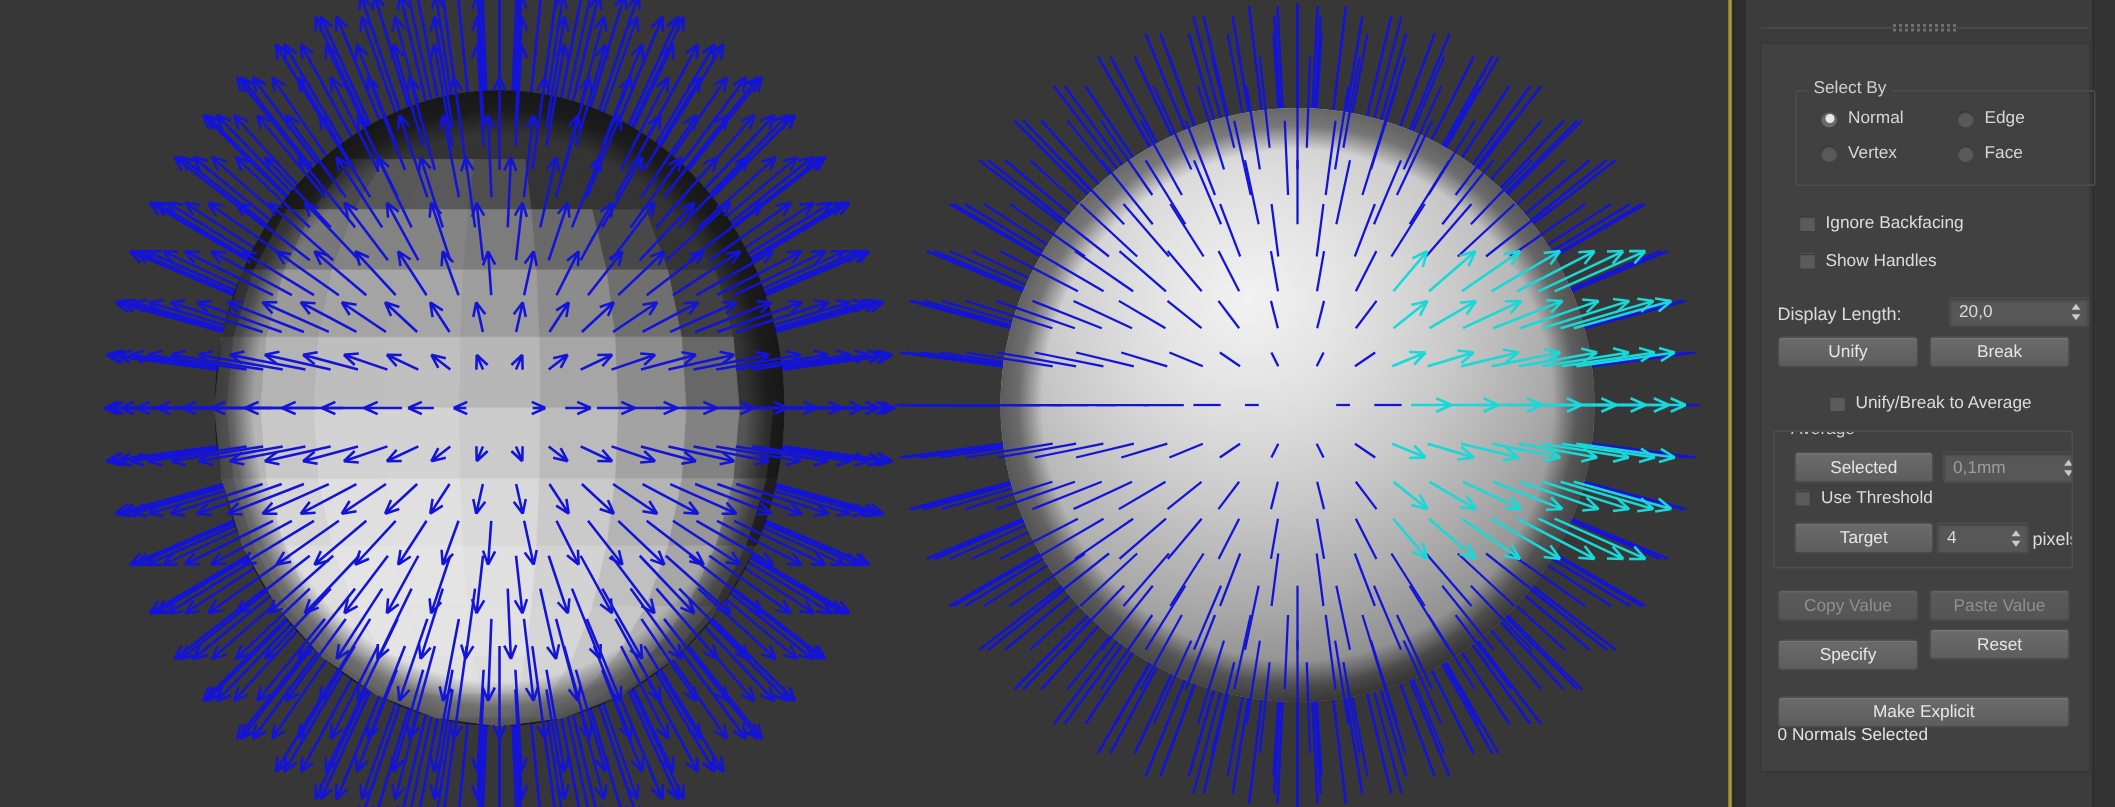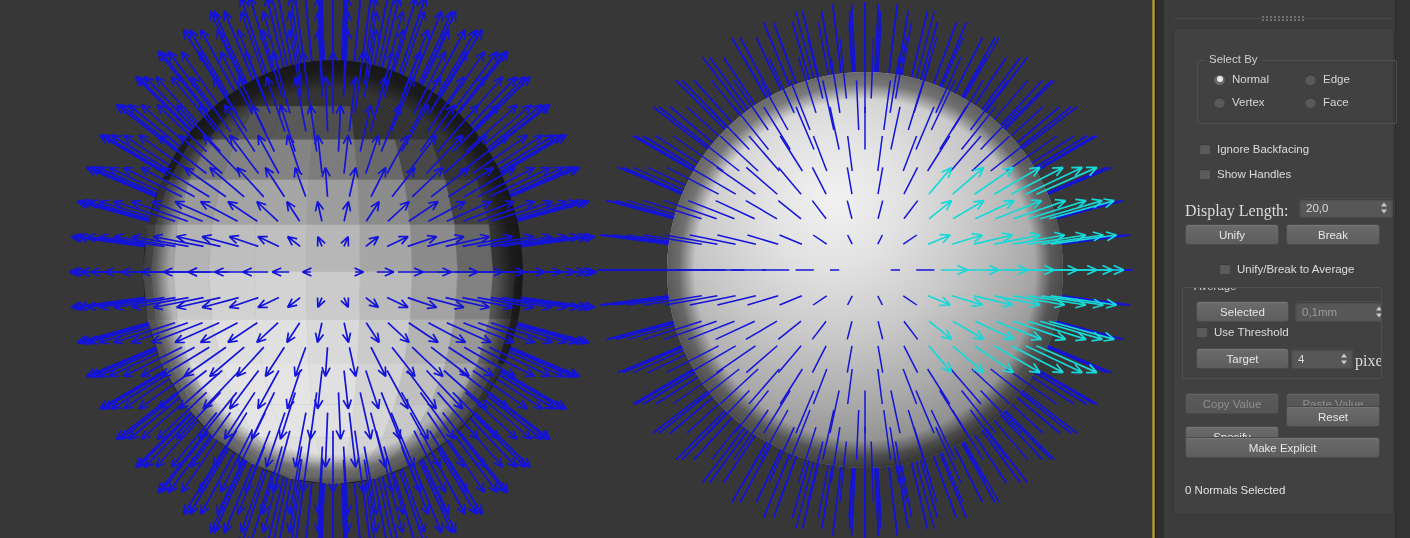--- a/index.html
+++ b/index.html
@@ -117,21 +117,21 @@
   
   .chk{position:absolute;display:flex;align-items:center;}
   .chk .box{
     width:10px;height:10px;background:#5b5b5b;
     box-shadow:inset 0 1px 1px rgba(0,0,0,.4);
     flex:0 0 auto;
   }
   .chk .lbl{margin-left:7px;font-size:11.5px;color:#dcdcdc;}
 
   
-  .txt{position:absolute;font-size:16px;color:#dcdcdc;white-space:nowrap;font-family:Liberation Serif, serif;}
+  .txt{position:absolute;font-size:12px;color:#dcdcdc;white-space:nowrap;}
 
   
   .btn{
     position:absolute;
     background:linear-gradient(to bottom,#6b6b6b 0%,#646464 50%,#5d5d5d 100%);
     border:1px solid #4a4a4a;border-radius:3px;
     color:#e6e6e6;font-size:11.5px;
     display:flex;align-items:center;justify-content:center;
     box-shadow:inset 0 1px 0 rgba(255,255,255,.08);
     cursor:default;
@@ -1573,21 +1573,21 @@
               <i class="dn"></i>
           </span>
         </div>
         <div class="txt" style="left:172px;top:64px;">pixels</div>
       </div>
 
       <div class="btn disabled" style="left:11px;top:364px;width:92px;height:19px;">Copy Value</div>
       <div class="btn disabled" style="left:112px;top:364px;width:92px;height:19px;">Paste Value</div>
 
       <div class="btn" style="left:11px;top:397px;width:92px;height:19px;">Specify</div>
-      <div class="btn" style="left:112px;top:377px;width:92px;height:19px;">Reset</div>
-
-      <div class="btn" style="left:11px;top:408px;width:193px;height:19px;">Make Explicit</div>
+      <div class="btn" style="left:112px;top:390px;width:92px;height:19px;">Reset</div>
+
+      <div class="btn" style="left:11px;top:435px;width:193px;height:19px;">Make Explicit</div>
 
       <div class="status" style="left:11px;top:455px;">0 Normals Selected</div>
 
     </div>
   </div>
 </div>
 
 </body></html>

